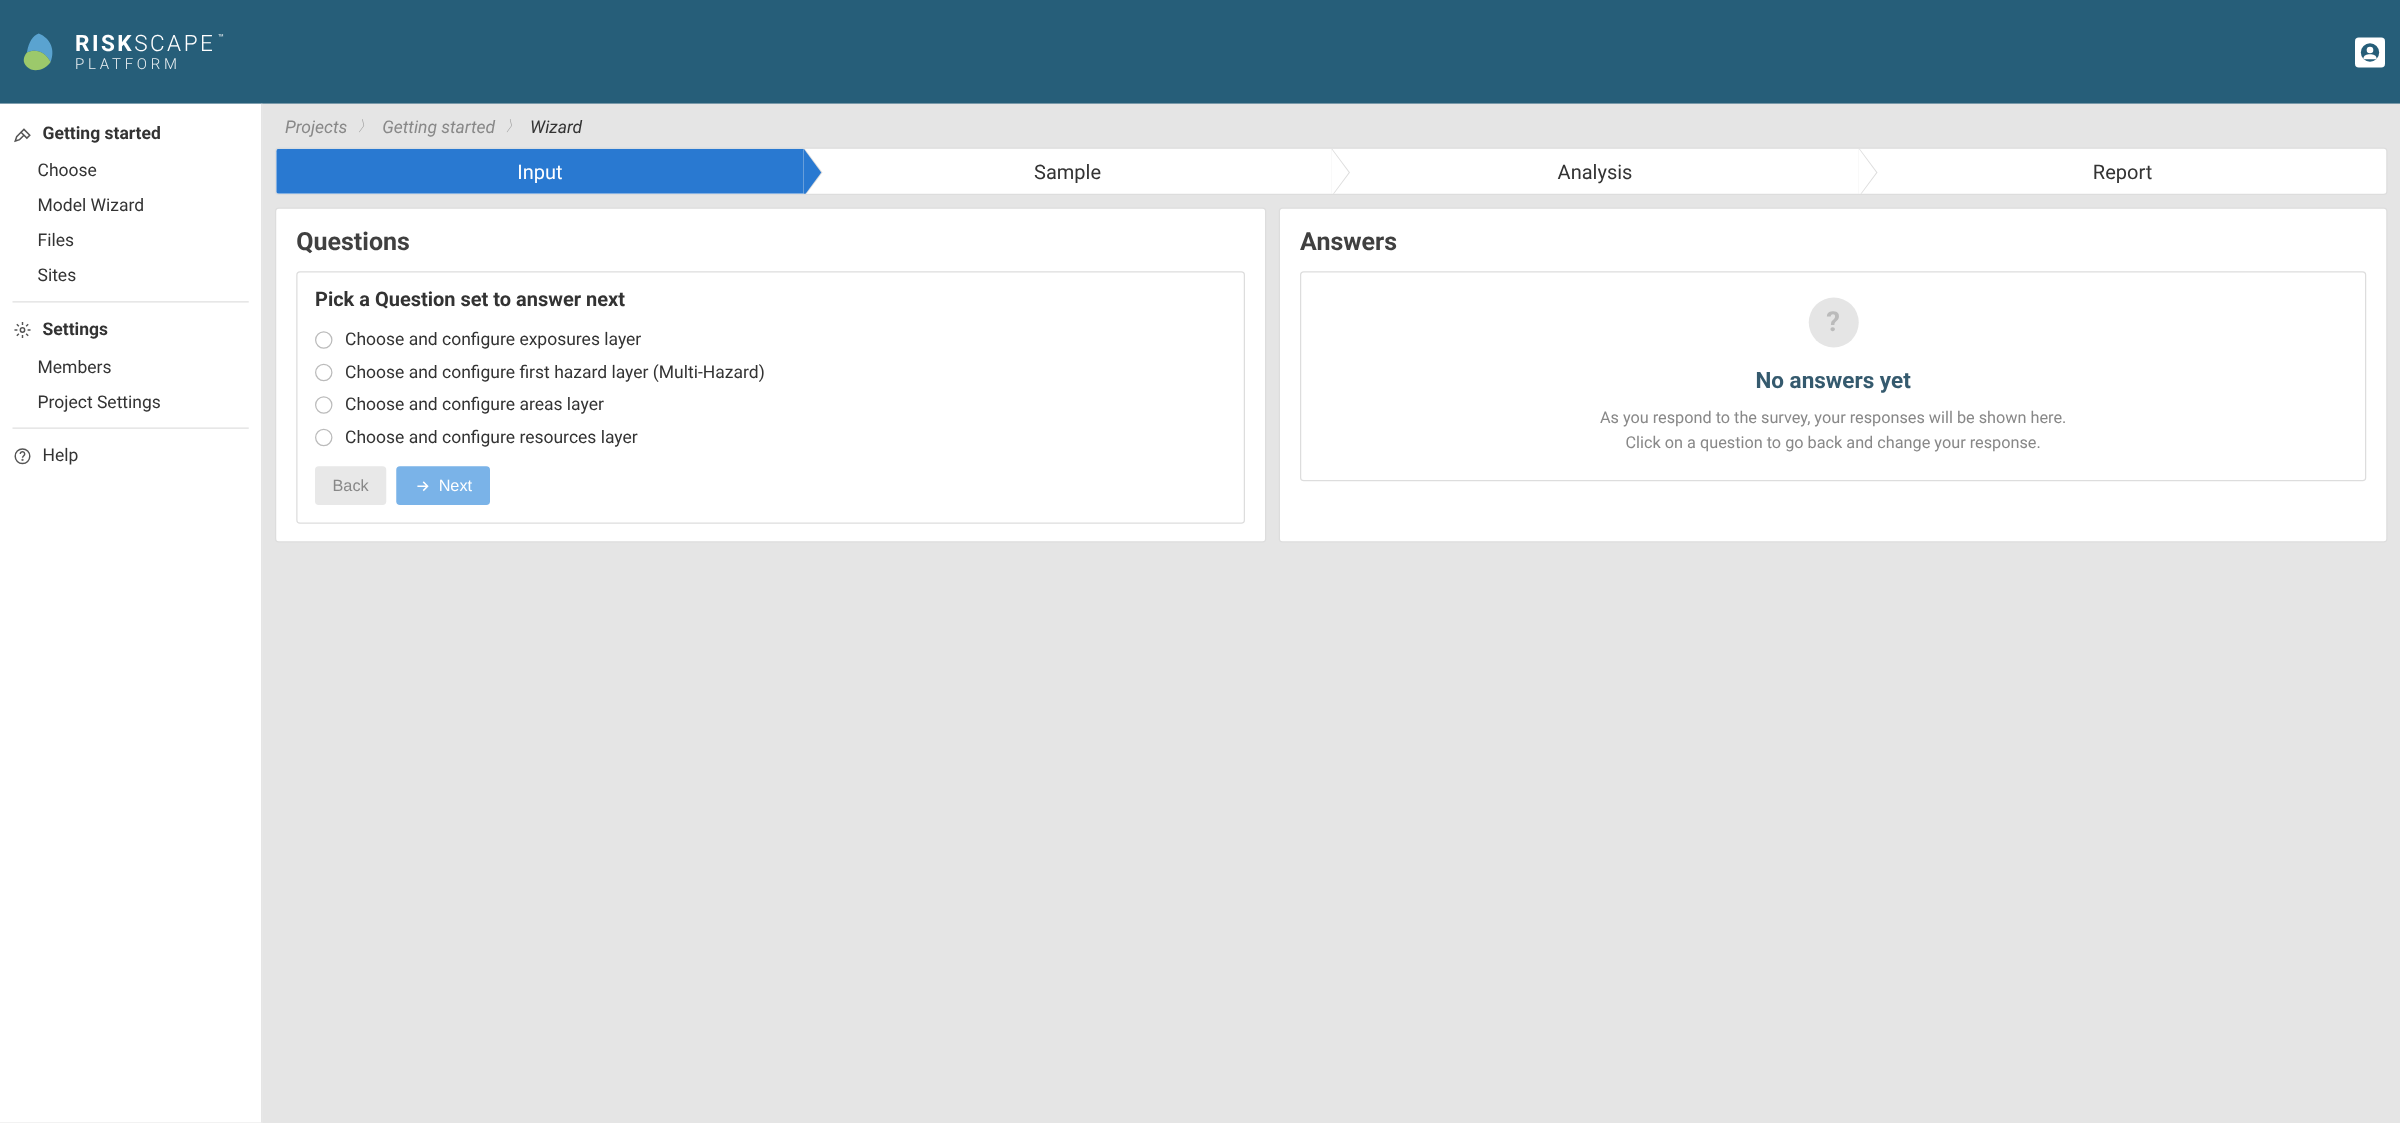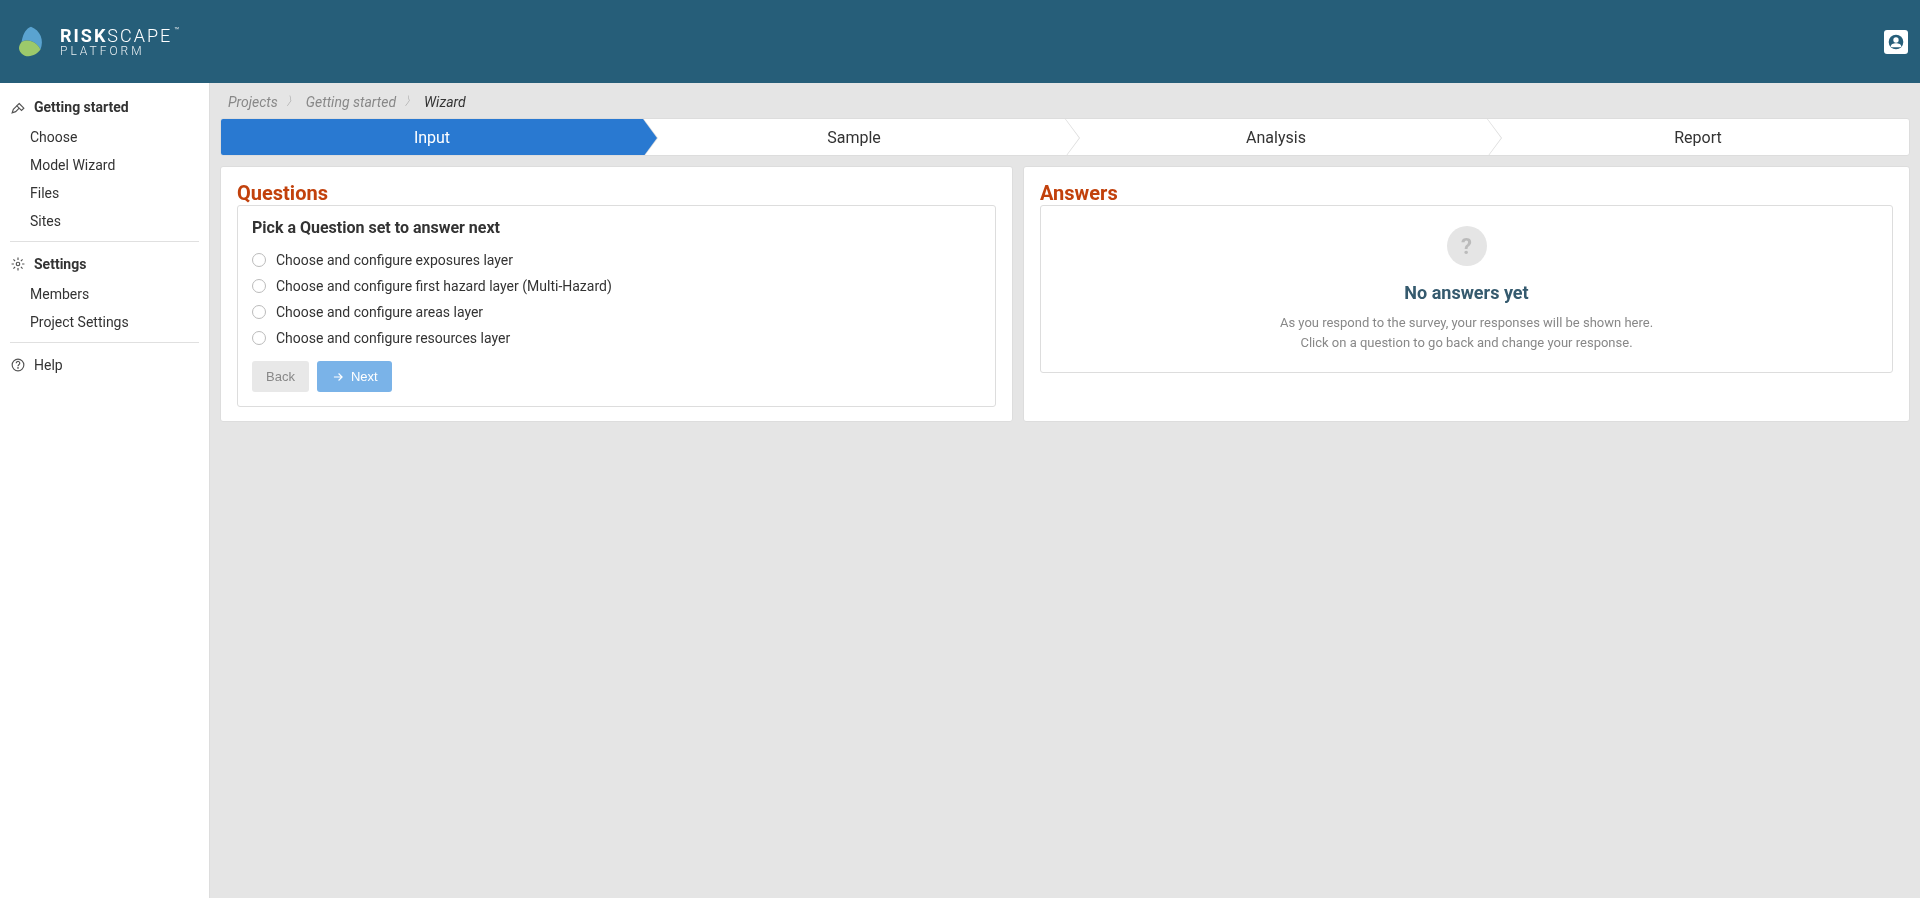--- a/index.html
+++ b/index.html
@@ -176,21 +176,21 @@
   padding: 10px;
 }
 .panel {
   background: white;
   border: 1px solid #ddd;
   border-radius: 3px;
   padding: 14px 16px;
 }
 .panel.questions { flex: 0 0 793px; }
 .panel.answers { flex: 1; }
-.panel h2 { font-size: 20px; font-weight: 700; color: #c2410c; margin-bottom: 0; }
+.panel h2 { font-size: 20px; font-weight: 700; color: #404040; margin-bottom: 12px; }
 
 .qcard {
   border: 1px solid #ddd;
   border-radius: 3px;
   padding: 12px 14px 14px;
 }
 .qcard h3 { font-size: 16px; font-weight: 700; margin-bottom: 10px; color: #333; }
 .radio-row {
   display: flex;
   align-items: center;

